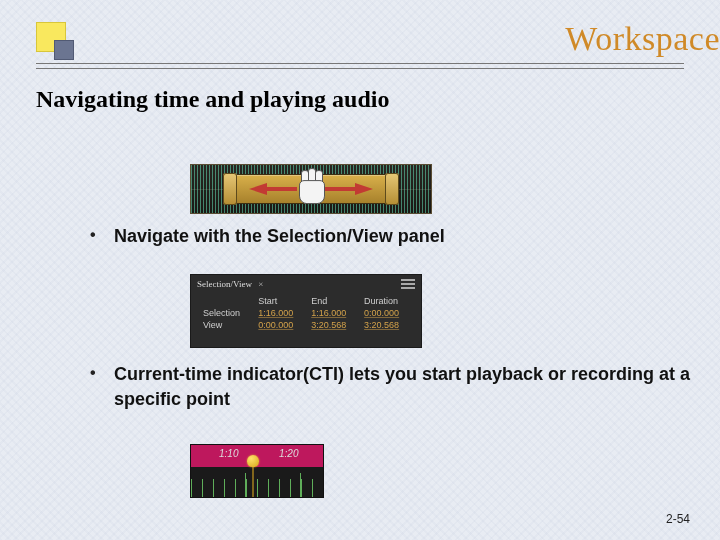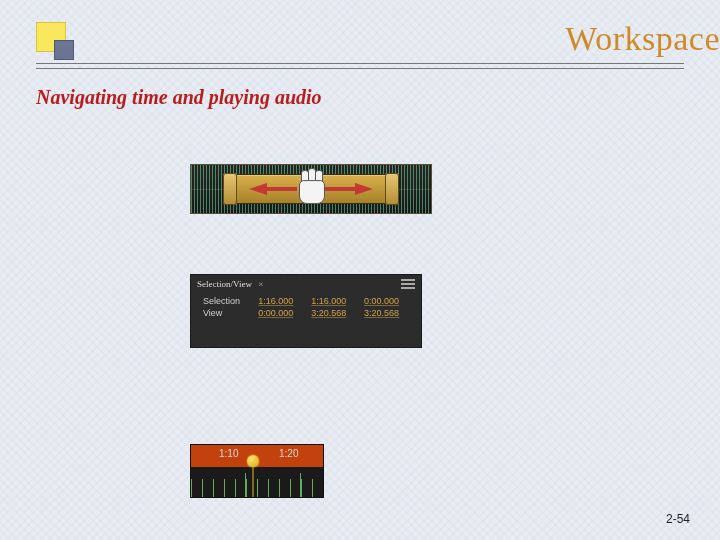--- a/index.html
+++ b/index.html
@@ -55,25 +55,24 @@
     width: 648px;
     height: 4px;
     border-top: 1px solid #777;
     border-bottom: 1px solid #777;
   }
 
   .subtitle {
     position: absolute;
     left: 36px;
     top: 86px;
-    color: #b91c1c;
+    color: #000000;
     font-family: "Times New Roman", serif;
-    font-size: 20px;
+    font-size: 24px;
     font-weight: bold;
-    font-style: italic;
   }
 
   .bullets {
     position: absolute;
     left: 50px;
     top: 128px;
     width: 620px;
     color: #111;
     font-size: 18px;
     font-weight: bold;
@@ -238,22 +237,23 @@
     top: 444px;
     width: 132px;
     height: 52px;
     background: #222;
     border: 1px solid #111;
     overflow: hidden;
   }
   .fig-cti .ruler {
     position: absolute;
     left: 0; right: 0; top: 0; height: 22px;
-    background: #c2410c;
+    background: #be185d;
     border-bottom: 1px solid #111;
+    font-style: italic;
   }
   .fig-cti .tlabel {
     position: absolute;
     top: 3px;
     font-size: 10px;
     color: #ddd;
     font-family: Tahoma, sans-serif;
   }
   .fig-cti .ticks {
     position: absolute;
@@ -319,20 +319,22 @@
   <div class="big-y"></div>
   <div class="sm-b"></div>
 </div>
 
 <div class="title">Workspace</div>
 <div class="rule"></div>
 
 <div class="subtitle">Navigating time and playing audio</div>
 
 <ul class="bullets">
+  <li style="margin-top: 78px;">Navigate with the Selection/View panel</li>
+  <li style="margin-top: 114px;">Current-time indicator(CTI) lets you start playback or recording at a specific point</li>
 </ul>
 
 <div class="fig-scroll">
   <div class="track top"></div>
   <div class="track bot"></div>
   <div class="bar"></div>
   <div class="cap l"></div>
   <div class="cap r"></div>
   <div class="arrL"></div>
   <div class="arrR"></div>
@@ -345,20 +347,26 @@
 </div>
 
 <div class="fig-panel">
   <div class="tab">
     <span>Selection/View</span>
     <span class="x">×</span>
   </div>
   <div class="menu"></div>
   <table>
     <tbody>
+        <tr>
+      <th></th>
+      <th>Start</th>
+      <th>End</th>
+      <th>Duration</th>
+    </tr>
     <tr>
       <td class="lab">Selection</td>
       <td>1:16.000</td>
       <td>1:16.000</td>
       <td>0:00.000</td>
     </tr>
     <tr>
       <td class="lab">View</td>
       <td>0:00.000</td>
       <td>3:20.568</td>

